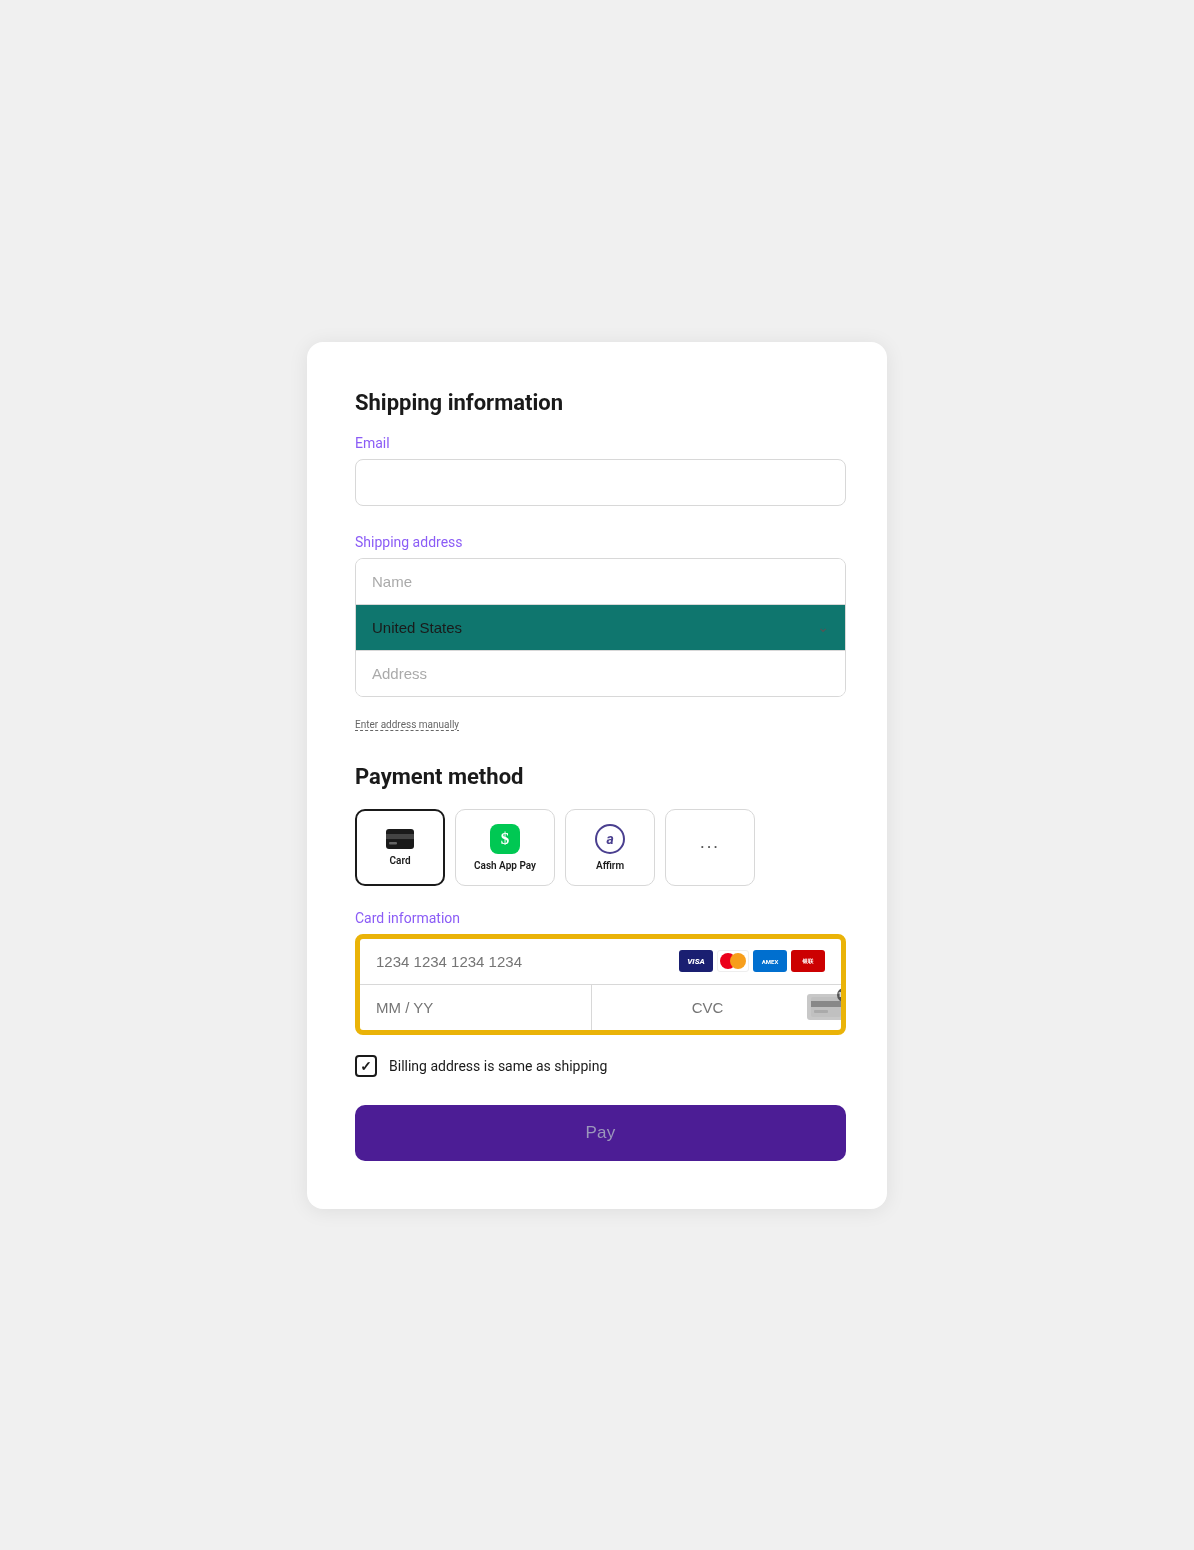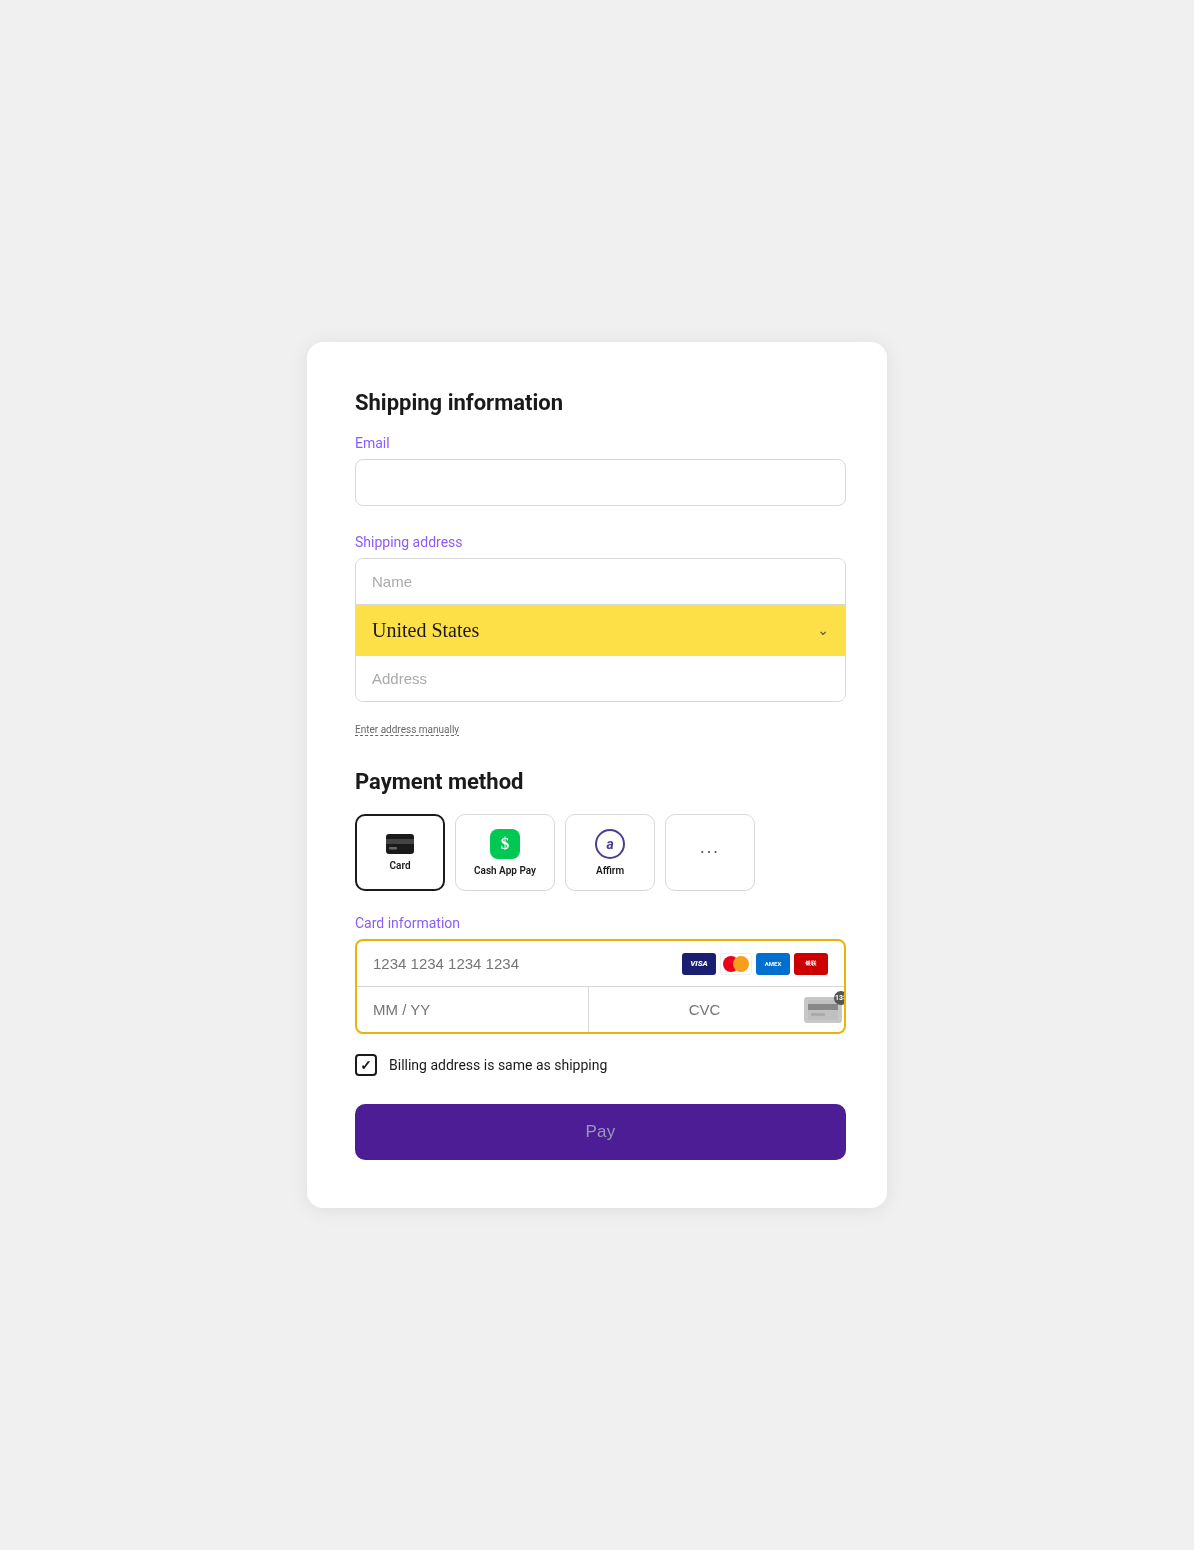--- a/index.html
+++ b/index.html
@@ -65,27 +65,26 @@
       border-bottom: none;
     }
     .country-select-wrapper {
       position: relative;
       border-bottom: 1px solid #d8d8d8;
     }
     .country-select {
       width: 100%;
       padding: 14px 16px;
       border: none;
-      font-size: 20px;
-      color: #1a1a1a;
-      background: #fde047;
+      font-size: 15px;
+      color: #1a1a1a;
+      background: #0f766e;
       appearance: none;
       outline: none;
       cursor: pointer;
-      font-family: Liberation Serif, serif;
     }
     .chevron-icon {
       position: absolute;
       right: 16px;
       top: 50%;
       transform: translateY(-50%);
       pointer-events: none;
       color: #555;
       font-size: 14px;
     }
@@ -165,21 +164,21 @@
       justify-content: center;
       height: 30px;
       color: #555;
       font-size: 18px;
       letter-spacing: 2px;
     }
     .card-info-section {
       margin-bottom: 20px;
     }
     .card-info-group {
-      border: 2px solid #eab308;
+      border: 5px solid #eab308;
       border-radius: 8px;
       overflow: hidden;
     }
     .card-number-row {
       display: flex;
       align-items: center;
       padding: 0 16px;
       border-bottom: 1px solid #d8d8d8;
     }
     .card-number-input {

